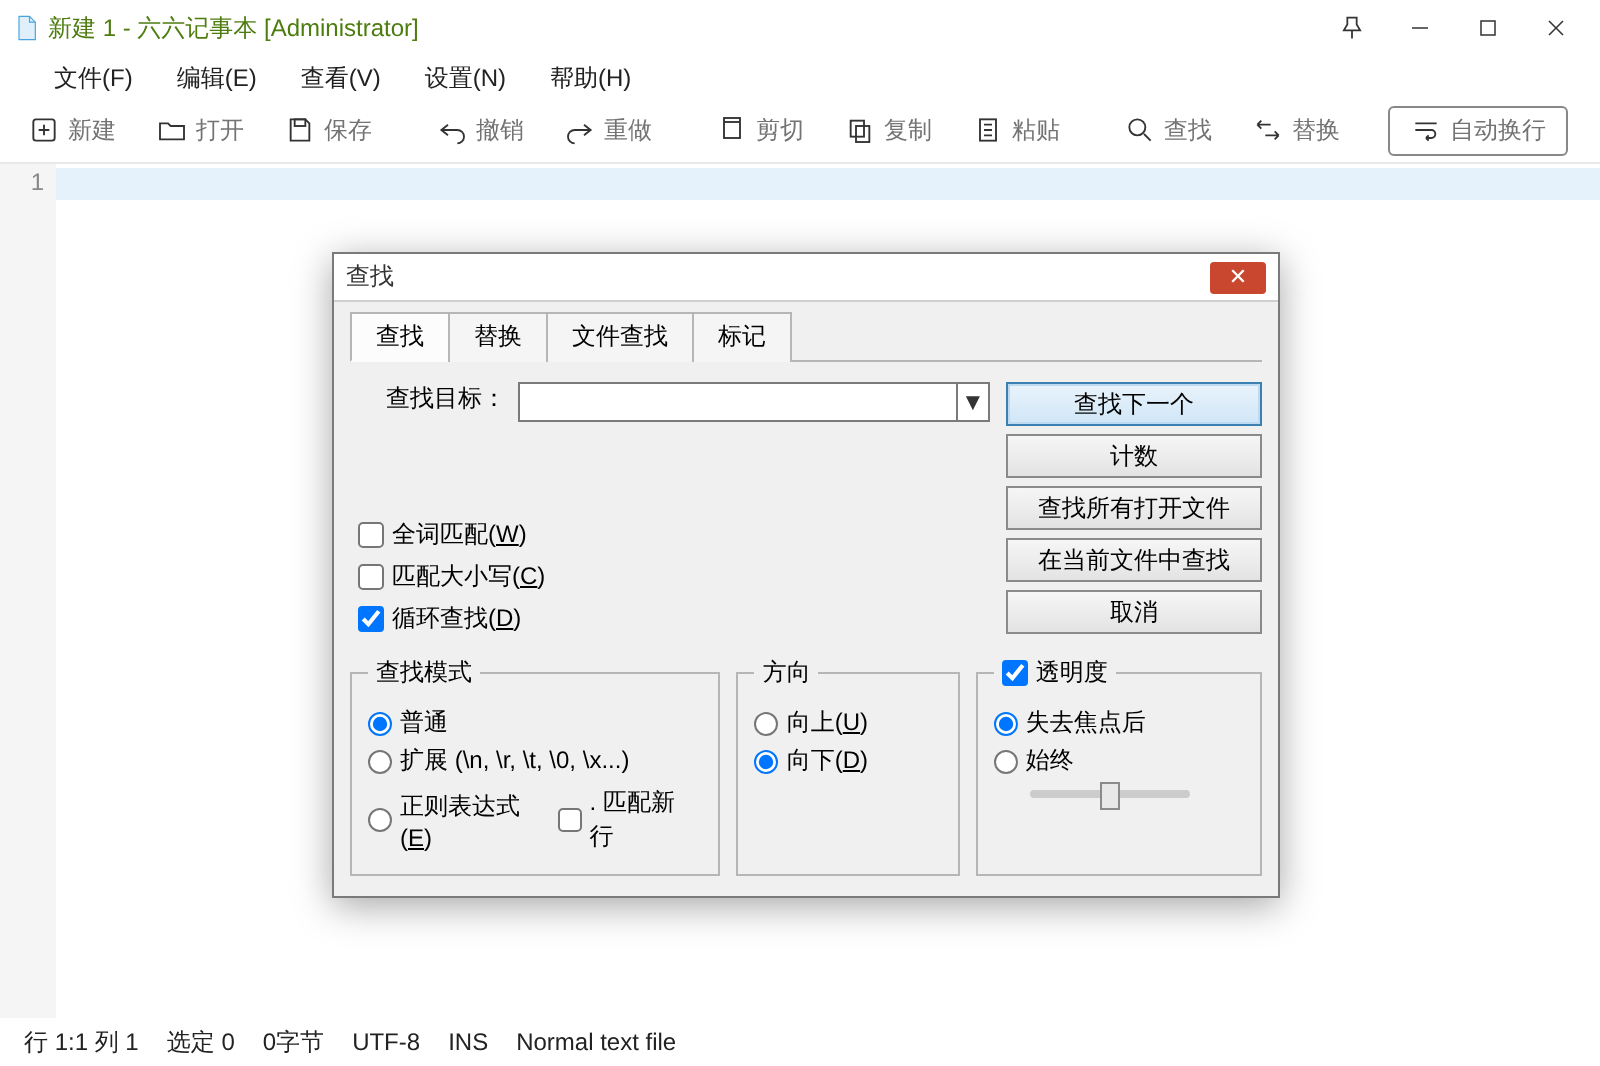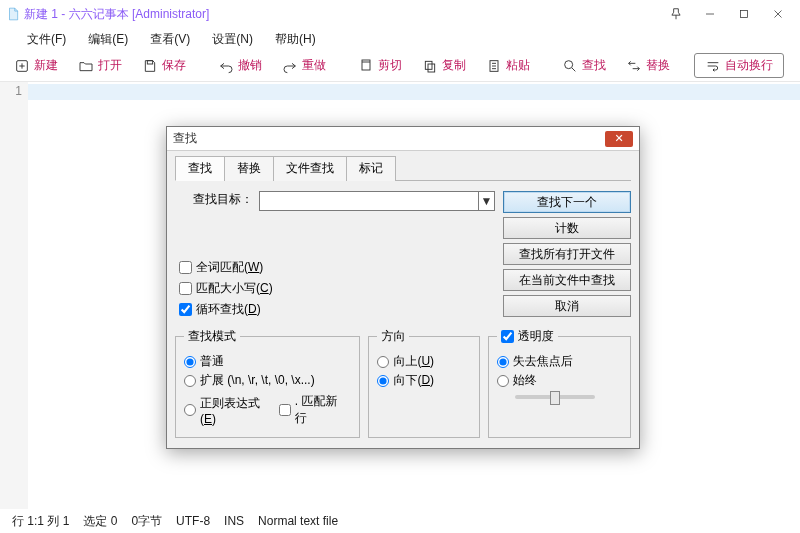--- a/index.html
+++ b/index.html
@@ -1,31 +1,31 @@
 <!DOCTYPE html>
 <html><head>
 <meta charset="utf-8">
 <style>
 * { box-sizing: border-box; margin: 0; padding: 0; font-family: "Microsoft YaHei", "Segoe UI", sans-serif; font-size: 12px; }
 body { width: 800px; height: 533px; background: #fff; overflow: hidden; position: relative; }
 
 
 .titlebar { display: flex; align-items: center; height: 28px; padding: 0 6px; }
 .titlebar .doc-icon { width: 14px; height: 14px; margin-right: 4px; }
-.titlebar .title { flex: 0 0 auto; color: #8b5cf6; }
+.titlebar .title { flex: 0 0 auto; color: #4d7c0f; }
 .win-ctrls { margin-left: auto; display: flex; gap: 18px; align-items: center; padding-right: 8px; }
 .win-ctrls span { display: inline-flex; width: 16px; height: 16px; align-items: center; justify-content: center; color: #333; cursor: default; }
 
 
 .menubar { display: flex; height: 22px; align-items: center; padding: 0 21px; gap: 10px; }
 .menubar .menu-item { padding: 2px 6px; color: #222; cursor: default; }
 
 
 .toolbar { display: flex; height: 32px; align-items: center; padding: 0 6px; gap: 4px; border-bottom: 1px solid #e8e8e8; }
-.tbtn { display: flex; align-items: center; gap: 4px; padding: 3px 8px; color: #be185d; cursor: default; border-radius: 3px; }
+.tbtn { display: flex; align-items: flex-start; gap: 4px; padding: 3px 8px; color: #737373; cursor: default; border-radius: 3px; }
 .tbtn svg { width: 16px; height: 16px; stroke: #333; fill: none; stroke-width: 1.4; }
 .tbtn.boxed { border: 1px solid #888; padding: 3px 10px; }
 .tsep { width: 8px; }
 
 
 .editor { display: flex; height: calc(100% - 28px - 22px - 32px - 24px); }
 .gutter { width: 28px; background: #f5f5f5; text-align: right; padding: 2px 6px 0 0; color: #888; }
 .textarea { flex: 1; position: relative; }
 .currentline { height: 16px; background: #e6f2fb; margin-top: 2px; }
 

